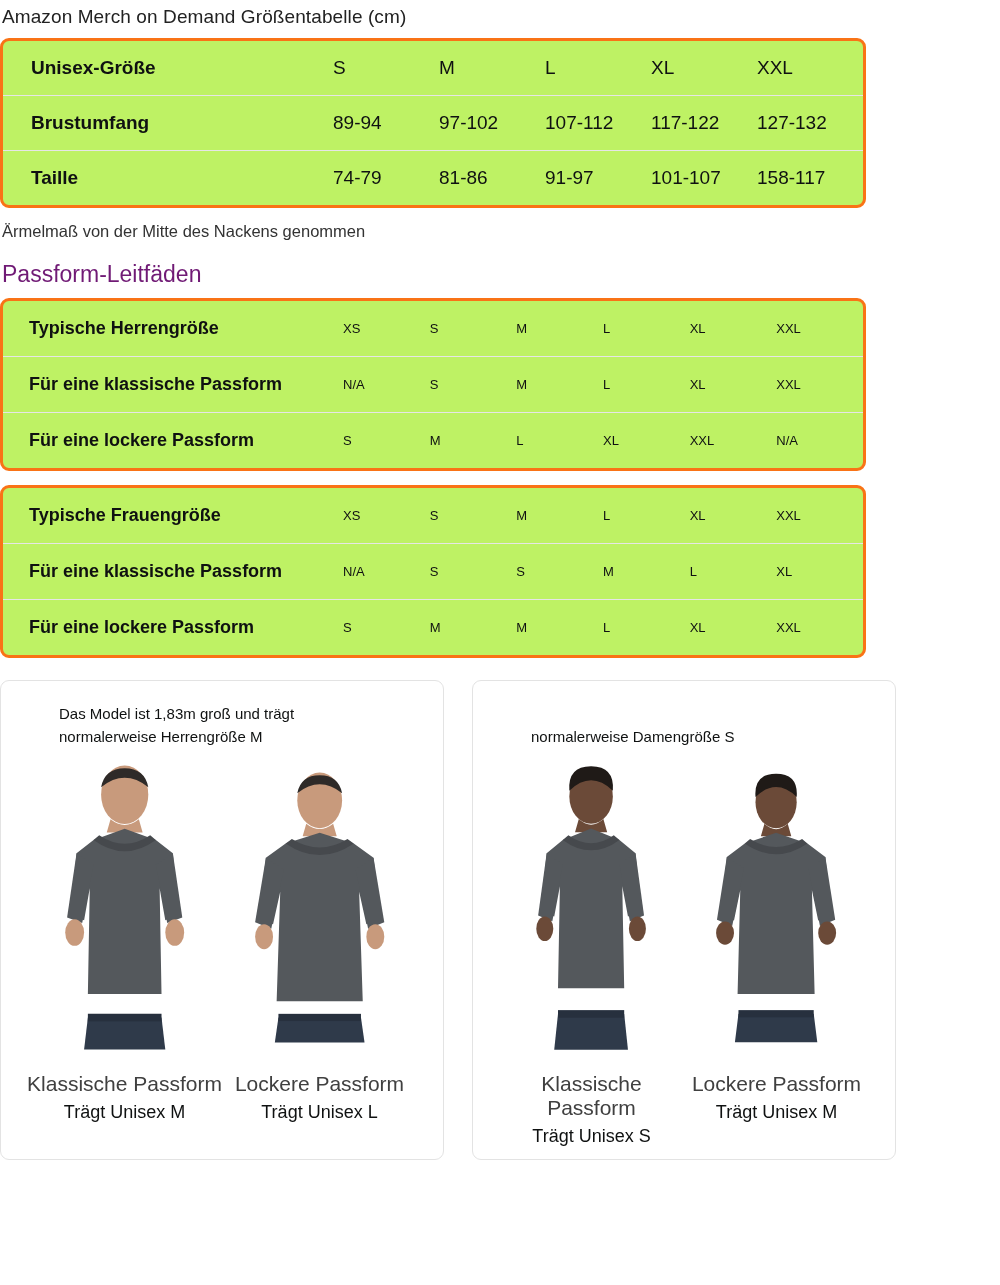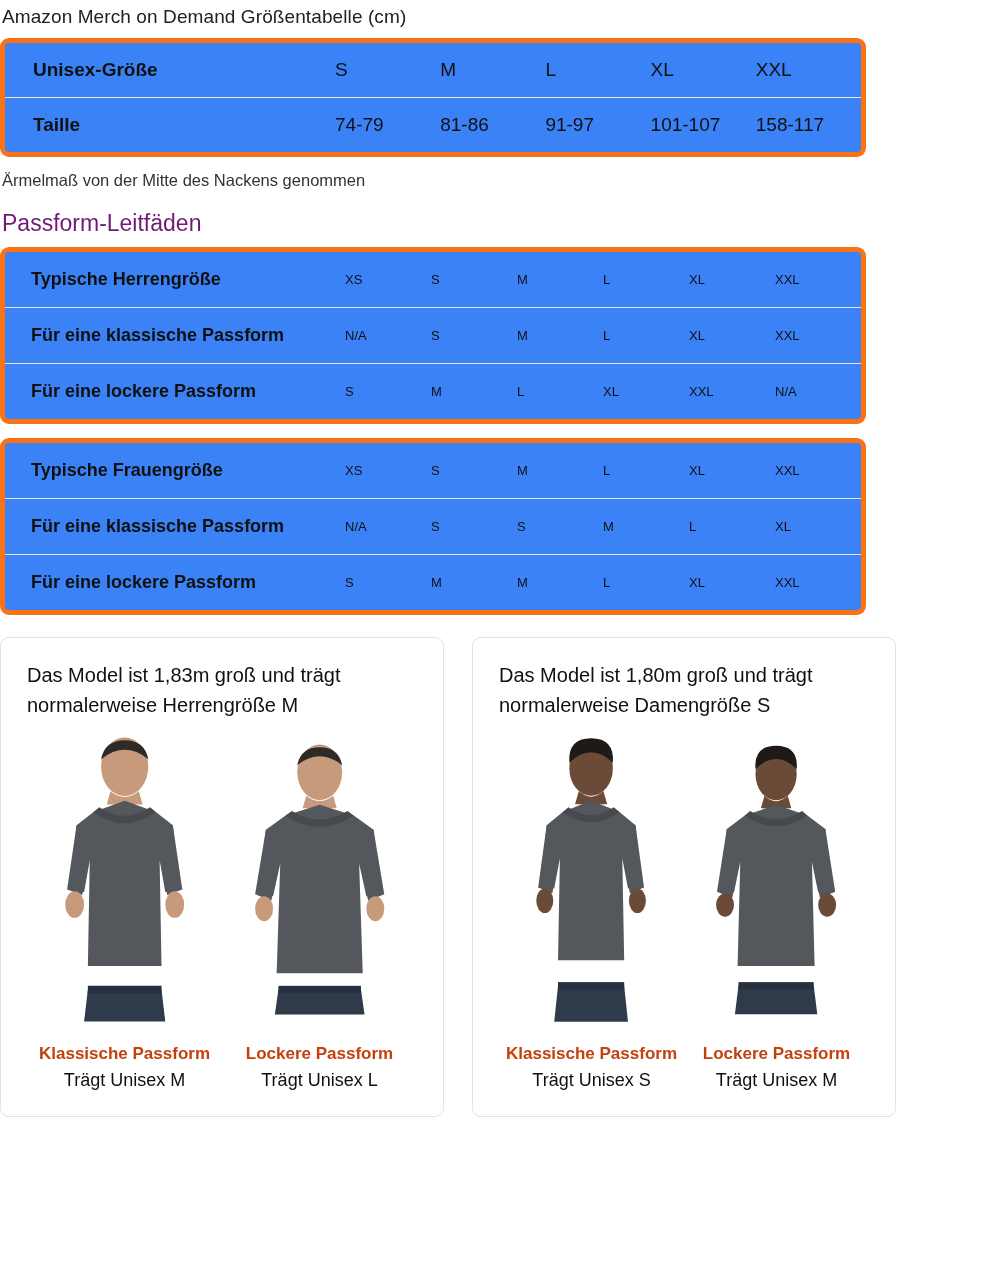--- a/index.html
+++ b/index.html
@@ -20,24 +20,24 @@
     padding: 0 0 0 0;
     position: relative;
   }
   .title {
     font-size: 19px;
     color: #222222;
     padding: 6px 0 10px 2px;
     letter-spacing: 0.1px;
   }
   .card {
-    border: 5px solid #f97316;
+    border: 3px solid #f97316;
     border-radius: 9px;
     overflow: hidden;
-    background: #3b82f6;
+    background: #bef264;
   }
   table {
     border-collapse: collapse;
     width: 100%;
     table-layout: fixed;
   }
   td {
     padding: 16px 0 16px 0;
     font-size: 19px;
     color: #0f1111;
@@ -80,46 +80,47 @@
     margin-top: 22px;
   }
   .model-card {
     flex: 1 1 0;
     border: 1px solid #e3e3e3;
     border-radius: 9px;
     padding: 22px 26px 0 26px;
     min-height: 480px;
   }
   .model-caption {
-    font-size: 20px;
+    font-size: 15px;
     color: #0f1111;
     line-height: 1.5;
     margin-bottom: 6px;
+    margin-left: 32px;
   }
   .figs {
     display: flex;
     justify-content: space-around;
     align-items: flex-end;
     margin-top: 10px;
     height: 300px;
   }
   .fig { width: 46%; display: flex; justify-content: center; align-items: flex-end; }
   .fig svg { display: block; }
   .fig-labels {
     display: flex;
     margin-top: 14px;
   }
   .fig-label {
     flex: 1 1 0;
     text-align: center;
   }
   .fig-label .strong {
-    font-weight: bold;
-    font-size: 17px;
-    color: #c2410c;
+    font-weight: normal;
+    font-size: 21px;
+    color: #404040;
     display: block;
     margin-bottom: 6px;
   }
   .fig-label .sub {
     font-size: 18px;
     color: #0f1111;
     display: block;
   }
 </style>
 </head>
@@ -140,20 +141,28 @@
           <col>
         </colgroup>
       <tbody>
         <tr>
           <td class="label">Unisex-Größe</td>
           <td class="val">S</td>
           <td class="val">M</td>
           <td class="val">L</td>
           <td class="val">XL</td>
           <td class="val">XXL</td>
+        </tr>
+        <tr>
+          <td class="label">Brustumfang</td>
+          <td class="val">89-94</td>
+          <td class="val">97-102</td>
+          <td class="val">107-112</td>
+          <td class="val">117-122</td>
+          <td class="val">127-132</td>
         </tr>
         <tr>
           <td class="label">Taille</td>
           <td class="val">74-79</td>
           <td class="val">81-86</td>
           <td class="val">91-97</td>
           <td class="val">101-107</td>
           <td class="val">158-117</td>
         </tr>
       </tbody>
@@ -304,21 +313,21 @@
         </div>
         <div class="fig-label">
           <span class="strong">Lockere Passform</span>
           <span class="sub">Trägt Unisex L</span>
         </div>
       </div>
     </div>
 
     <div class="model-card">
       <div class="model-caption">
-        <span>Das Model ist 1,80m groß und trägt</span><br>
+        <br>
         <span>normalerweise Damengröße S</span>
       </div>
       <div class="figs">
         <div class="fig">
           <svg width="180" height="300" viewBox="0 0 180 300">
             <ellipse cx="90" cy="32" rx="23" ry="29" fill="#6b4a38"></ellipse>
             <path d="M67 26 q23 -22 46 0 q2 -26 -23 -26 q-25 0 -23 26z" fill="#1f1a17"></path>
             <path d="M77 56 q13 12 26 0 l4 14 h-34z" fill="#6b4a38"></path>
 
             <path d="M90 66 l-30 12 -17 14 -6 62 14 5 6 -32 -2 108 h70 l-2 -108 6 32 14 -5 -6 -62 -17 -14z" fill="#54585c"></path>

